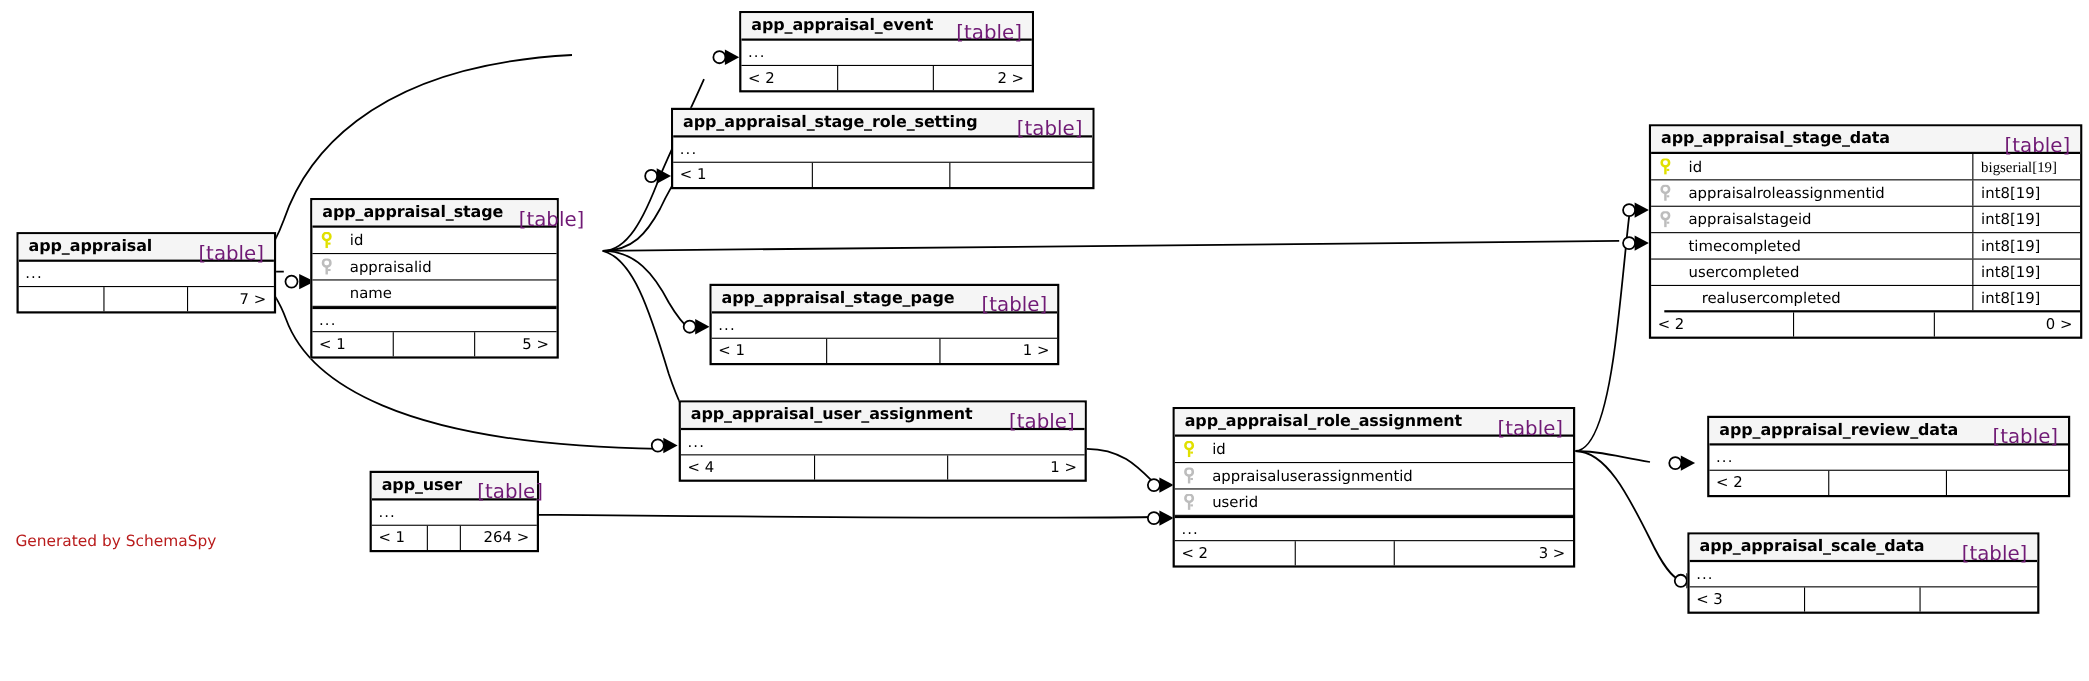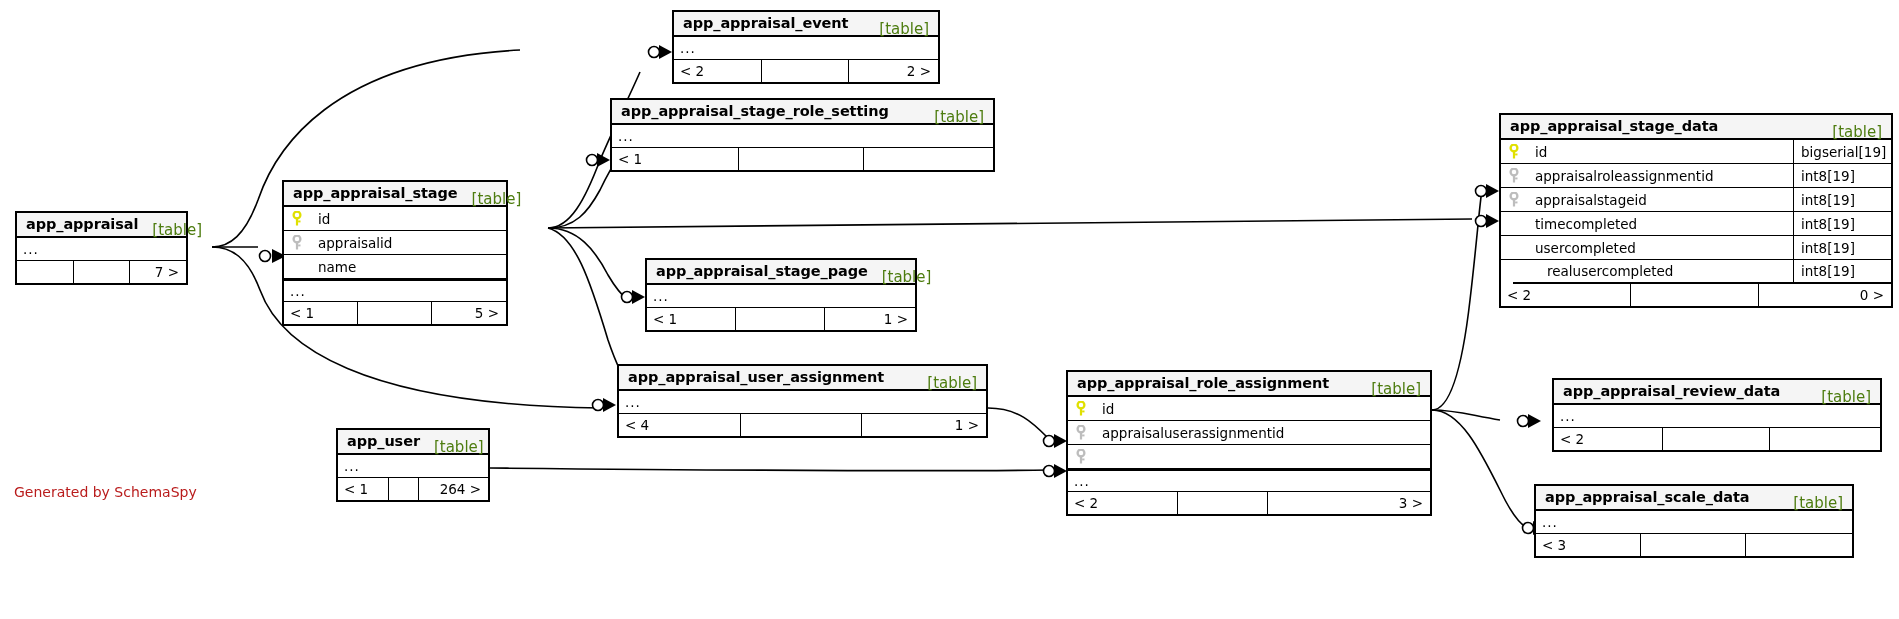--- a/index.html
+++ b/index.html
@@ -44,22 +44,22 @@
     box-sizing: border-box;
     height: 25px;
   }
   .tbl-name {
     font-weight: bold;
     font-size: 14.5px;
     letter-spacing: -0.1px;
     white-space: nowrap;
   }
   .tbl-tag {
-    font-size: 15px;
-    color: #4d7c0f;
+    font-size: 18px;
+    color: #701a75;
     padding-left: 14px;
     white-space: nowrap;
     margin-top: 12px;
   }
   .col-row {
     display: flex;
     align-items: center;
     height: 24px;
     border-bottom: 1px solid #000000;
     box-sizing: border-box;
@@ -216,21 +216,21 @@
       <span class="tbl-tag">[table]</span>
     </div>
     <div class="ellipsis-row">...</div>
     <div class="foot-row">
       <div class="foot-cell foot-left" style="width:33%;">&lt; 1</div>
       <div class="foot-cell foot-mid" style="width:33%;"></div>
       <div class="foot-cell foot-right" style="width:34%;"></div>
     </div>
   </div>
 
-  <div class="table-node" style="left:15px; top:211px; width:173px;">
+  <div class="table-node" style="left:15px; top:211px; width:236px;">
     <div class="tbl-header">
       <span class="tbl-name">app_appraisal</span>
       <span class="tbl-tag">[table]</span>
     </div>
     <div class="ellipsis-row">...</div>
     <div class="foot-row">
       <div class="foot-cell foot-left" style="width:33%;"></div>
       <div class="foot-cell foot-mid" style="width:33%;"></div>
       <div class="foot-cell foot-right" style="width:34%;">7 &gt;</div>
     </div>
@@ -266,21 +266,21 @@
       <span class="col-name">name</span>
     </div>
     <div class="ellipsis-row thick-top">...</div>
     <div class="foot-row">
       <div class="foot-cell foot-left" style="width:33%;">&lt; 1</div>
       <div class="foot-cell foot-mid" style="width:33%;"></div>
       <div class="foot-cell foot-right" style="width:34%;">5 &gt;</div>
     </div>
   </div>
 
-  <div class="table-node" style="left:645px; top:258px; width:272px;">
+  <div class="table-node" style="left:645px; top:258px; width:318px;">
     <div class="tbl-header">
       <span class="tbl-name">app_appraisal_stage_page</span>
       <span class="tbl-tag">[table]</span>
     </div>
     <div class="ellipsis-row">...</div>
     <div class="foot-row">
       <div class="foot-cell foot-left" style="width:33%;">&lt; 1</div>
       <div class="foot-cell foot-mid" style="width:33%;"></div>
       <div class="foot-cell foot-right" style="width:34%;">1 &gt;</div>
     </div>
@@ -293,21 +293,21 @@
     </div>
     <div class="col-row">
       <span class="col-key">
         <svg class="key-icon" width="12" height="16" viewBox="0 0 12 16" xmlns="http://www.w3.org/2000/svg">
           <circle cx="6" cy="4" r="3.4" fill="none" stroke="#e0e000" stroke-width="2.3"></circle>
           <rect x="4.9" y="6.5" width="2.2" height="8" fill="#e0e000"></rect>
           <rect x="7.1" y="9.5" width="2.4" height="1.9" fill="#e0e000"></rect>
         </svg>
       </span>
       <span class="col-name">id</span>
-      <span class="col-type" style="width:98px;">bigserial[19]</span>
+      <span class="col-type" style="width:98px;font-family:Liberation Serif, serif;">bigserial[19]</span>
     </div>
     <div class="col-row">
       <span class="col-key">
         <svg class="key-icon" width="12" height="16" viewBox="0 0 12 16" xmlns="http://www.w3.org/2000/svg">
           <circle cx="6" cy="4" r="3.4" fill="none" stroke="#bdbdbd" stroke-width="2.3"></circle>
           <rect x="4.9" y="6.5" width="2.2" height="8" fill="#bdbdbd"></rect>
           <rect x="7.1" y="9.5" width="2.4" height="1.9" fill="#bdbdbd"></rect>
         </svg>
       </span>
       <span class="col-name">appraisalroleassignmentid</span>
@@ -385,20 +385,21 @@
       <span class="col-name">appraisaluserassignmentid</span>
     </div>
     <div class="col-row">
       <span class="col-key">
         <svg class="key-icon" width="12" height="16" viewBox="0 0 12 16" xmlns="http://www.w3.org/2000/svg">
           <circle cx="6" cy="4" r="3.4" fill="none" stroke="#bdbdbd" stroke-width="2.3"></circle>
           <rect x="4.9" y="6.5" width="2.2" height="8" fill="#bdbdbd"></rect>
           <rect x="7.1" y="9.5" width="2.4" height="1.9" fill="#bdbdbd"></rect>
         </svg>
       </span>
+      <span class="col-name">userid</span>
     </div>
     <div class="ellipsis-row thick-top">...</div>
     <div class="foot-row">
       <div class="foot-cell foot-left" style="width:30%;">&lt; 2</div>
       <div class="foot-cell foot-mid" style="width:25%;"></div>
       <div class="foot-cell foot-right" style="width:45%;">3 &gt;</div>
     </div>
   </div>
 
   <div class="table-node" style="left:336px; top:428px; width:154px;">

